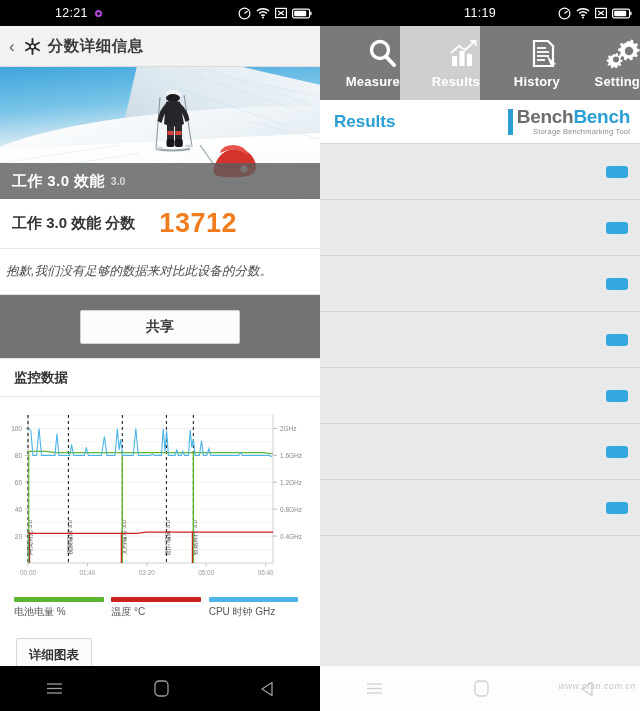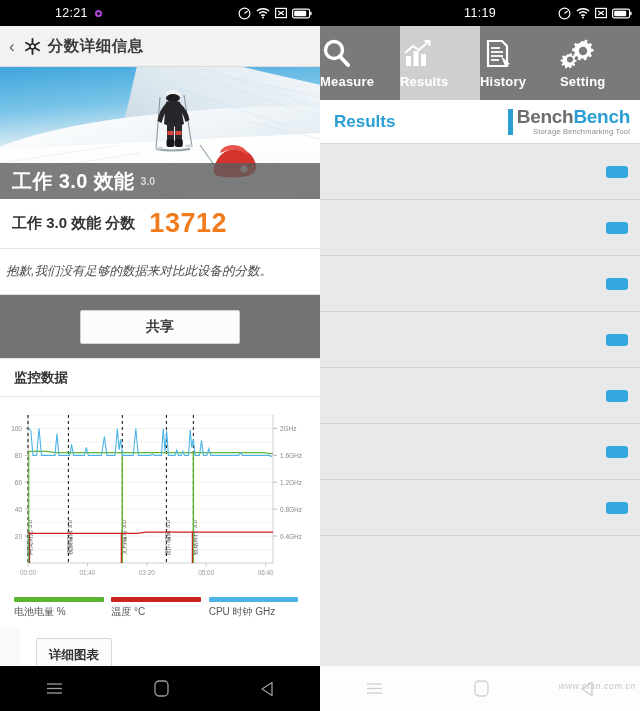--- a/index.html
+++ b/index.html
@@ -61,27 +61,27 @@
   }
   .hero-streaks { position: absolute; inset: 0; opacity: .35; }
   .skier { position: absolute; left: 148px; top: 18px; }
   .sled { position: absolute; left: 198px; top: 72px; }
 
   .hero-band {
     position: absolute; left: 0; bottom: 0; width: 100%; height: 36px;
     background: rgba(92,92,92,.80);
     display: flex; align-items: center; padding-left: 12px; gap: 6px;
   }
-  .hero-band-title { color: #fff; font-size: 20px; font-weight: 700; letter-spacing: .4px; }
+  .hero-band-title { color: #fff; font-size: 15px; font-weight: 700; letter-spacing: .4px; }
   .hero-band-sub { color: #d8d8d8; font-size: 10.5px; font-weight: 700; }
 
   
   .score-row {
     height: 50px; background: #fff; border-bottom: 1px solid #e6e6e6;
-    display: flex; align-items: center; padding: 0 12px; gap: 14px;
+    display: flex; align-items: center; padding: 0 12px; gap: 24px;
   }
   .score-label { font-size: 15px; color: #333; font-weight: 700; }
   .score-value { font-size: 27px; font-weight: 700; letter-spacing: .5px; }
 
   .note-row {
     height: 46px; background: #fff; border-bottom: 1px solid #e0e0e0;
     display: flex; align-items: center; padding: 0 6px;
   }
   .note-text { font-size: 12.5px; color: #4a4a4a; font-style: italic; }
 
@@ -103,31 +103,31 @@
   .mon-title { font-size: 13.5px; color: #333; font-weight: 700; }
 
   .chart-box { position: relative; background: #fff; height: 196px; padding: 8px 0 0 0; }
   .chart-svg { display: block; }
 
   .legend { height: 34px; background: #fff; display: flex; padding: 4px 14px 0 14px; gap: 0; }
   .legend-item { flex: 1; display: flex; flex-direction: column; gap: 3px; }
   .legend-bar { height: 5px; border-radius: 1px; width: 92%; }
   .legend-label { font-size: 10px; color: #555; }
 
-  .detail-wrap { height: 56px; background: #fff; display: flex; align-items: center; padding-left: 16px; margin-left: 20px; }
+  .detail-wrap { height: 56px; background: #fff; display: flex; align-items: center; padding-left: 16px; }
   .detail-btn {
     width: 76px; height: 34px; background: #fbfbfb; border: 1px solid #d6d6d6;
     border-radius: 2px; font-size: 12.5px; color: #333; font-weight: 600;
     display: flex; align-items: center; justify-content: center;
   }
 
   
   .ab-tabs { height: 74px; display: flex; background: #7a7a7a; }
   .ab-tab {
-    flex: 1; display: flex; flex-direction: column; align-items: flex-start;
+    flex: 1; display: flex; flex-direction: column; align-items: flex-end;
     justify-content: center; gap: 3px; color: #fff;
   }
   .ab-tab.active { background: #cfcfcf; color: #fff; }
   .ab-tab-label { font-size: 13px; font-weight: 600; letter-spacing: .2px; }
   .ab-tab svg { display: block; }
 
   .ab-header {
     height: 44px; background: #fff; display: flex; align-items: center;
     justify-content: space-between; padding: 0 10px 0 14px; border-bottom: 1px solid #dadada;
   }

